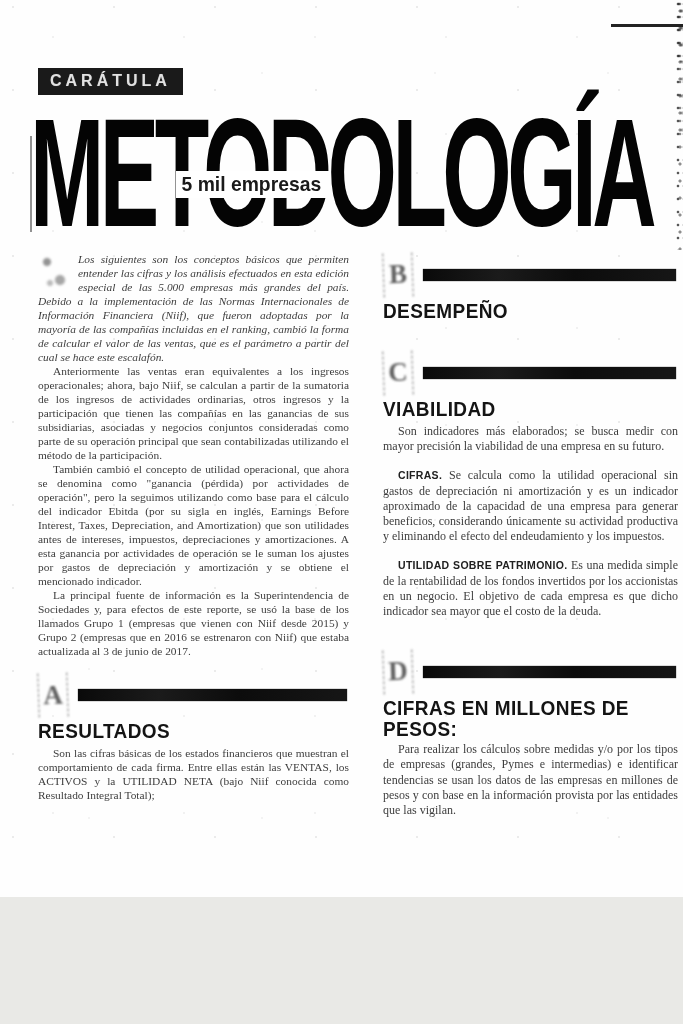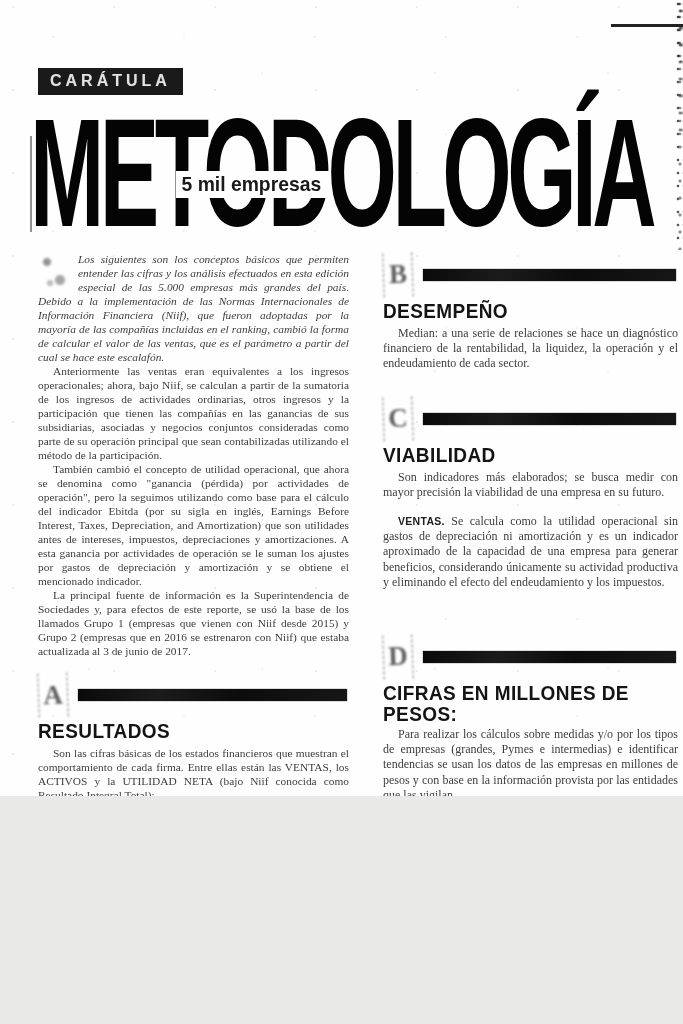--- a/index.html
+++ b/index.html
@@ -1,19 +1,19 @@
 <!DOCTYPE html>
 <html><head>
 <meta charset="utf-8">
 <style>
   html,body{margin:0;padding:0;background:#e9e9e6;}
   *{box-sizing:border-box;}
   .page{
     position:relative;
-    width:683px;height:796px;
+    width:683px;height:897px;
     margin:0 auto;
     background:#fcfcfa;
     overflow:hidden;
     font-family:"Liberation Serif", serif;
     color:#3a3a3a;
     filter:grayscale(1) contrast(1.02);
   }
   
   .speckle{
     position:absolute;inset:0;pointer-events:none;opacity:.75;
@@ -154,32 +154,32 @@
     <h2 class="sec">RESULTADOS</h2>
     <p>Son las cifras básicas de los estados financieros que muestran el comportamiento de cada firma. Entre ellas están las VENTAS, los ACTIVOS y la UTILIDAD NETA (bajo Niif conocida como Resultado Integral Total);</p>
   </div>
 
   <div class="col col-right">
     <div class="marker-row">
       <div class="marker-letter">B</div>
       <div class="marker-bar"></div>
     </div>
     <h2 class="sec">DESEMPEÑO</h2>
-    <p>Median: a una serie de relaciones se hace un diagnóstico financiero de la rentabilidad, la liquidez, la operación y el endeudamiento de cada sector.</p>
 
     <div class="sp-m"></div>
     <div class="marker-row">
       <div class="marker-letter">C</div>
       <div class="marker-bar"></div>
     </div>
     <h2 class="sec">VIABILIDAD</h2>
     <p>Son indicadores más elaborados; se busca medir con mayor precisión la viabilidad de una empresa en su futuro.</p>
     <div class="sp-s"></div>
-    <p><span class="lead">VENTAS.</span> <span>Se calcula como la utilidad operacional sin gastos de depreciación ni amortización y es un indicador aproximado de la capacidad de una empresa para generar beneficios, considerando únicamente su actividad productiva y eliminando el efecto del endeudamiento y los impuestos.</span></p>
+    <p><span class="lead">CIFRAS.</span> <span>Se calcula como la utilidad operacional sin gastos de depreciación ni amortización y es un indicador aproximado de la capacidad de una empresa para generar beneficios, considerando únicamente su actividad productiva y eliminando el efecto del endeudamiento y los impuestos.</span></p>
     <div class="sp-s"></div>
+    <p><span class="lead">UTILIDAD SOBRE PATRIMONIO.</span> <span>Es una medida simple de la rentabilidad de los fondos invertidos por los accionistas en un negocio. El objetivo de cada empresa es que dicho indicador sea mayor que el costo de la deuda.</span></p>
 
     <div class="sp-l"></div>
     <div class="marker-row">
       <div class="marker-letter">D</div>
       <div class="marker-bar"></div>
     </div>
     <h2 class="sec">CIFRAS EN MILLONES DE PESOS:</h2>
     <p>Para realizar los cálculos sobre medidas y/o por los tipos de empresas (grandes, Pymes e intermedias) e identificar tendencias se usan los datos de las empresas en millones de pesos y con base en la información provista por las entidades que las vigilan.</p>
   </div>
 

